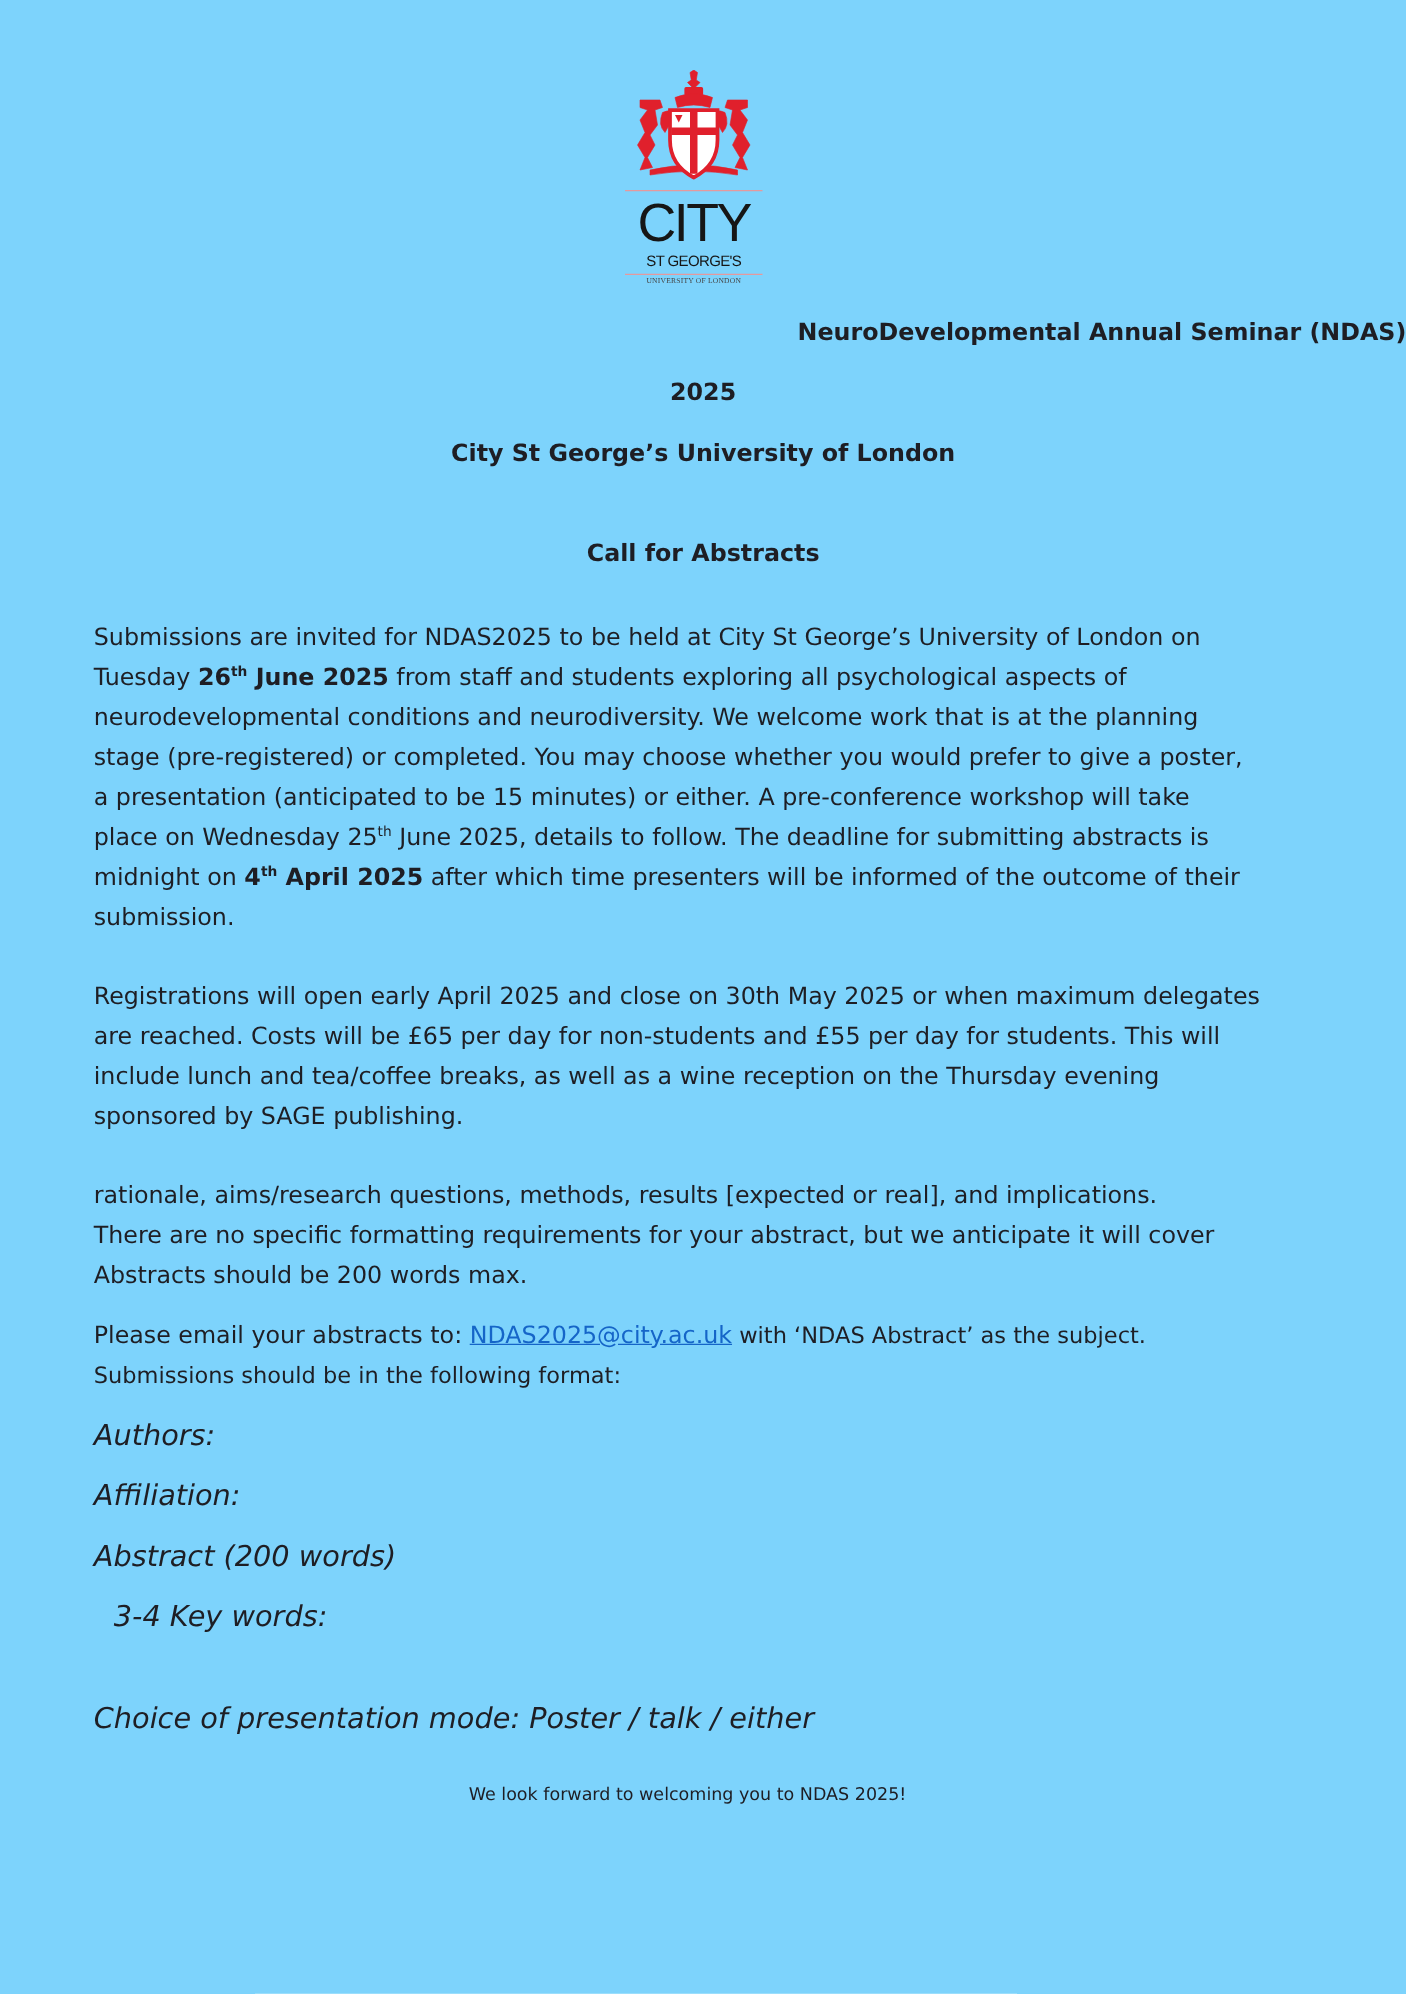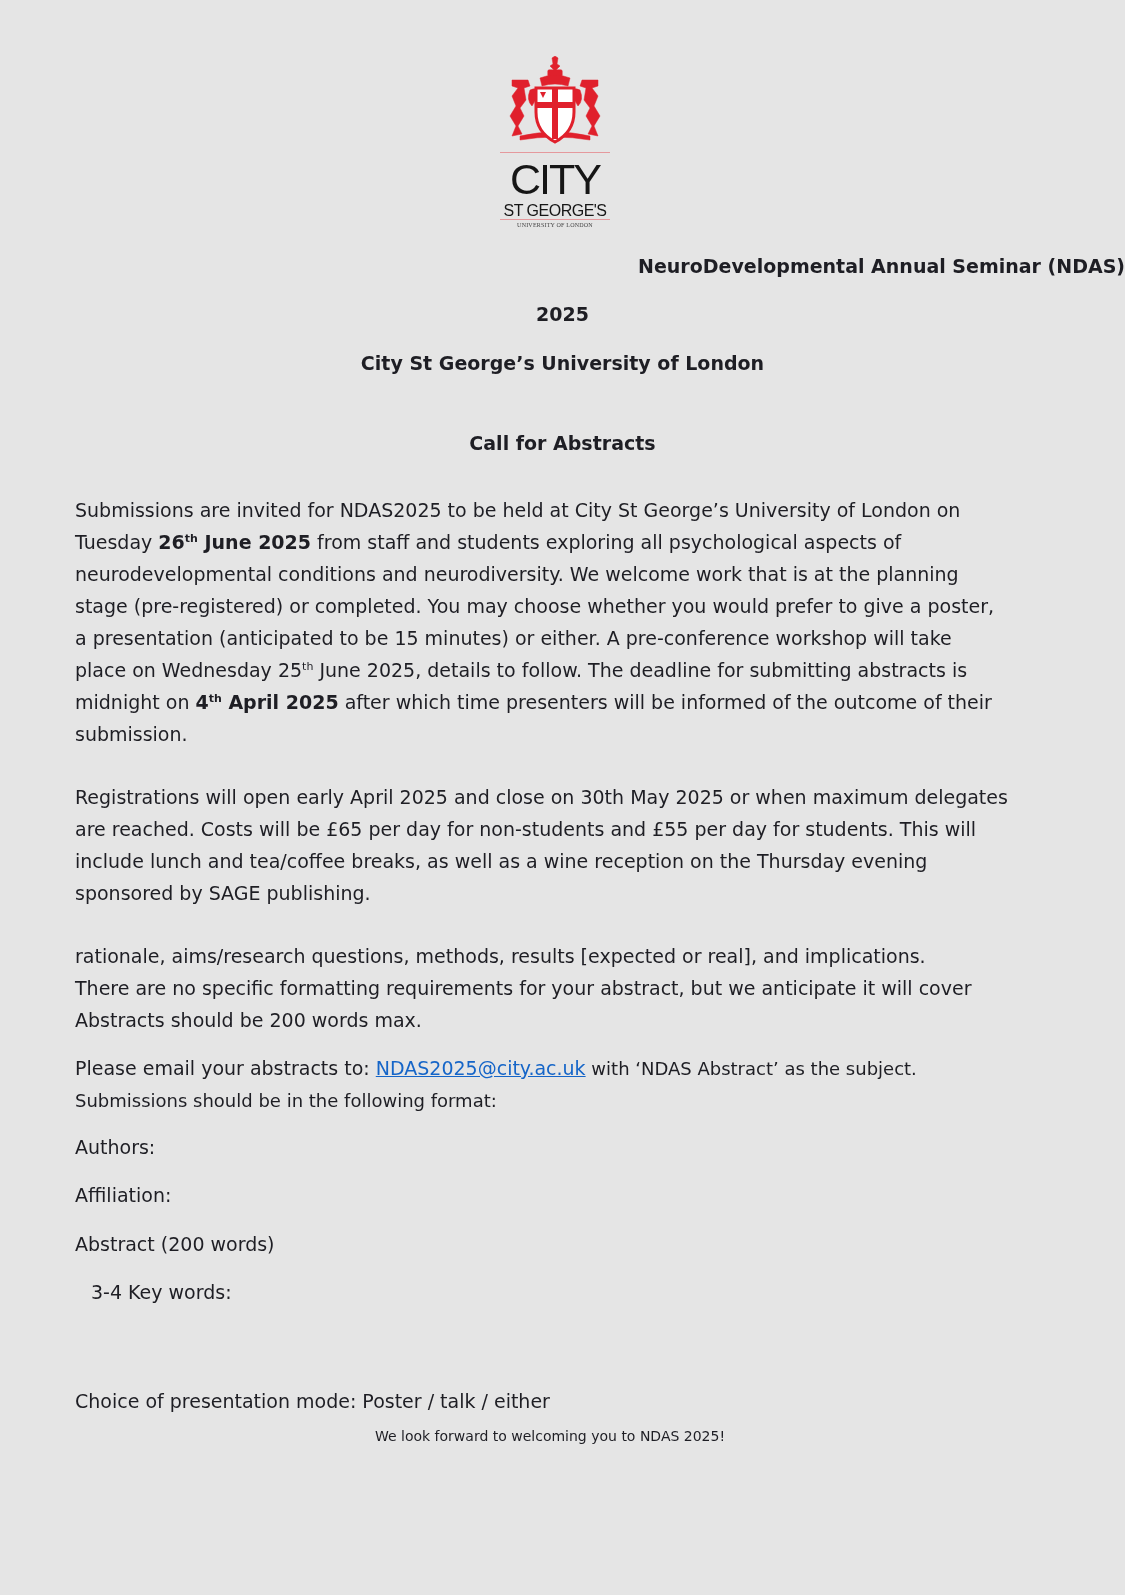--- a/index.html
+++ b/index.html
@@ -1,44 +1,44 @@
 <!DOCTYPE html>
 <html><head>
 <meta charset="utf-8">
 <style>
   html, body { margin: 0; padding: 0; background: #ffffff; }
   body { width: 1125px; height: 1595px; position: relative; overflow: hidden;
          font-family: "DejaVu Sans", "Liberation Sans", sans-serif; color: #1e1e24; }
-  .page { position: absolute; left: 0; top: 0; width: 1125px; height: 1595px; background: #e5e5e5; }
+  .page { position: absolute; left: 0; top: 0; width: 1125px; height: 1595px; background: #7dd3fc; }
 
   .logo { position: absolute; left: 496px; top: 56px; width: 118px; height: 178px; }
   .logo-crest { position: absolute; left: 6px; top: 0; width: 106px; height: 96px; }
   .logo-rule { position: absolute; left: 4px; width: 110px; height: 1px; background: #e5999d; }
   .logo-city { position: absolute; left: 0; top: 100px; width: 118px; text-align: center;
                font-family: "Liberation Sans", sans-serif; font-size: 43px; line-height: 46px;
                letter-spacing: -2px; color: #161616; font-weight: normal; }
   .logo-stg { position: absolute; left: 0; top: 146px; width: 118px; text-align: center;
-              font-family: "Liberation Sans", sans-serif; font-size: 16px; letter-spacing: -0.5px;
+              font-family: "Liberation Sans", sans-serif; font-size: 12px; letter-spacing: -0.5px;
               color: #161616; }
   .logo-uni { position: absolute; left: 0; top: 166px; width: 118px; text-align: center;
               font-family: "Liberation Serif", serif; font-size: 6px; letter-spacing: 0.2px; color: #444; }
 
   .heading { position: absolute; left: 0; width: 1125px; text-align: center;
              font-weight: bold; font-size: 19px; color: #1e1e24; letter-spacing: 0px; }
 
   .para { position: absolute; left: 75px; width: 975px; font-size: 19px; line-height: 32px;
           color: #1e1e24; margin: 0; }
   .para b { font-weight: bold; }
   .para sup { font-size: 11px; line-height: 0; vertical-align: 7px; }
   .line { display: block; white-space: nowrap; }
 
   .email-link { color: #1565c8; text-decoration: underline; }
   .small-line { font-size: 18px; }
 
-  .field { position: absolute; left: 75px; font-size: 19px; color: #1e1e24; white-space: nowrap; }
+  .field { position: absolute; left: 75px; font-size: 23px; color: #1e1e24; white-space: nowrap; font-style: italic; }
   .closing { position: absolute; left: 0; width: 1100px; text-align: center; top: 1428px;
              font-size: 14px; color: #1e1e24; }
 </style>
 </head>
 <body>
 
 <div class="page">
 
   <div class="logo">
     <svg class="logo-crest" viewBox="0 0 106 96">
@@ -102,16 +102,16 @@
 
   <div class="para" style="top: 1052px;">
     <span class="line"><span>Please email your abstracts to: </span><a class="email-link" href="mailto:NDAS2025@city.ac.uk">NDAS2025@city.ac.uk</a><span class="small-line"> with ‘NDAS Abstract’ as the subject.</span></span>
     <span class="line small-line">Submissions should be in the following format:</span>
   </div>
 
   <div class="field" style="top: 1136px;">Authors:</div>
   <div class="field" style="top: 1184px;">Affiliation:</div>
   <div class="field" style="top: 1233px;">Abstract (200 words)</div>
   <div class="field" style="top: 1281px; margin-left: 16px;">3-4 Key words:</div>
-  <div class="field" style="top: 1390px; text-align: right;">Choice of presentation mode:  Poster / talk / either</div>
+  <div class="field" style="top: 1362px; text-align: right;">Choice of presentation mode:  Poster / talk / either</div>
 
   <div class="closing">We look forward to welcoming you to NDAS 2025!</div>
 </div>
 
 </body></html>

